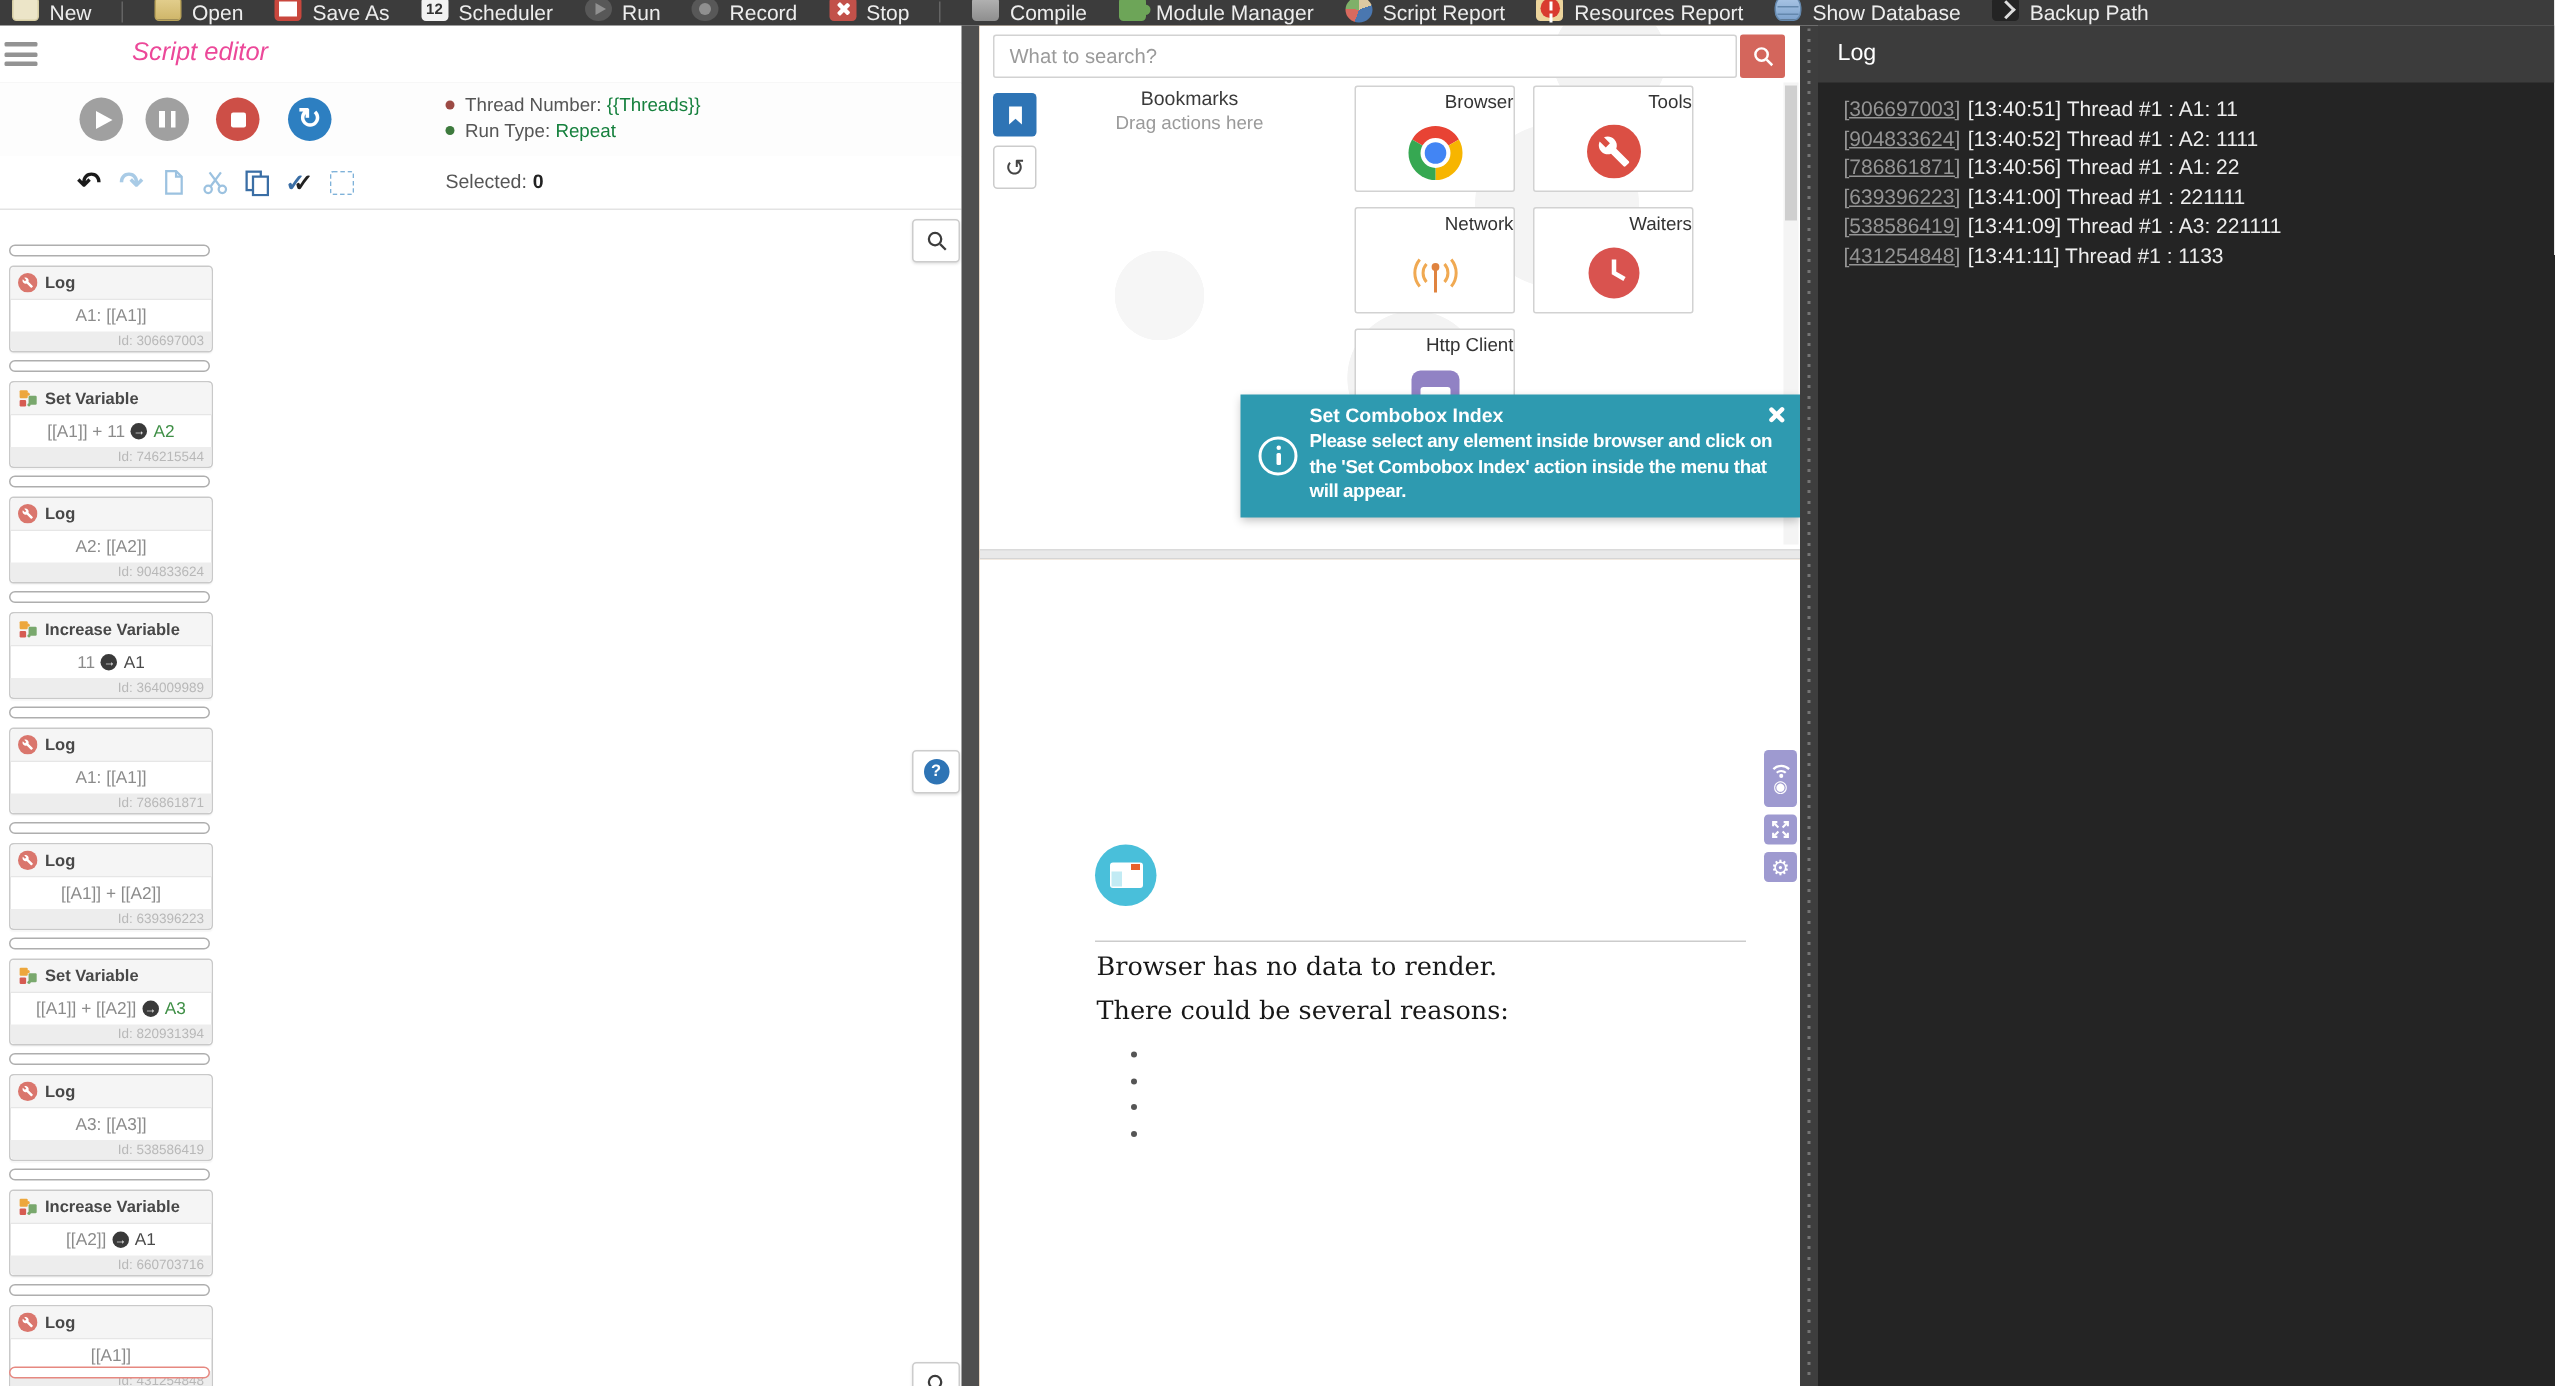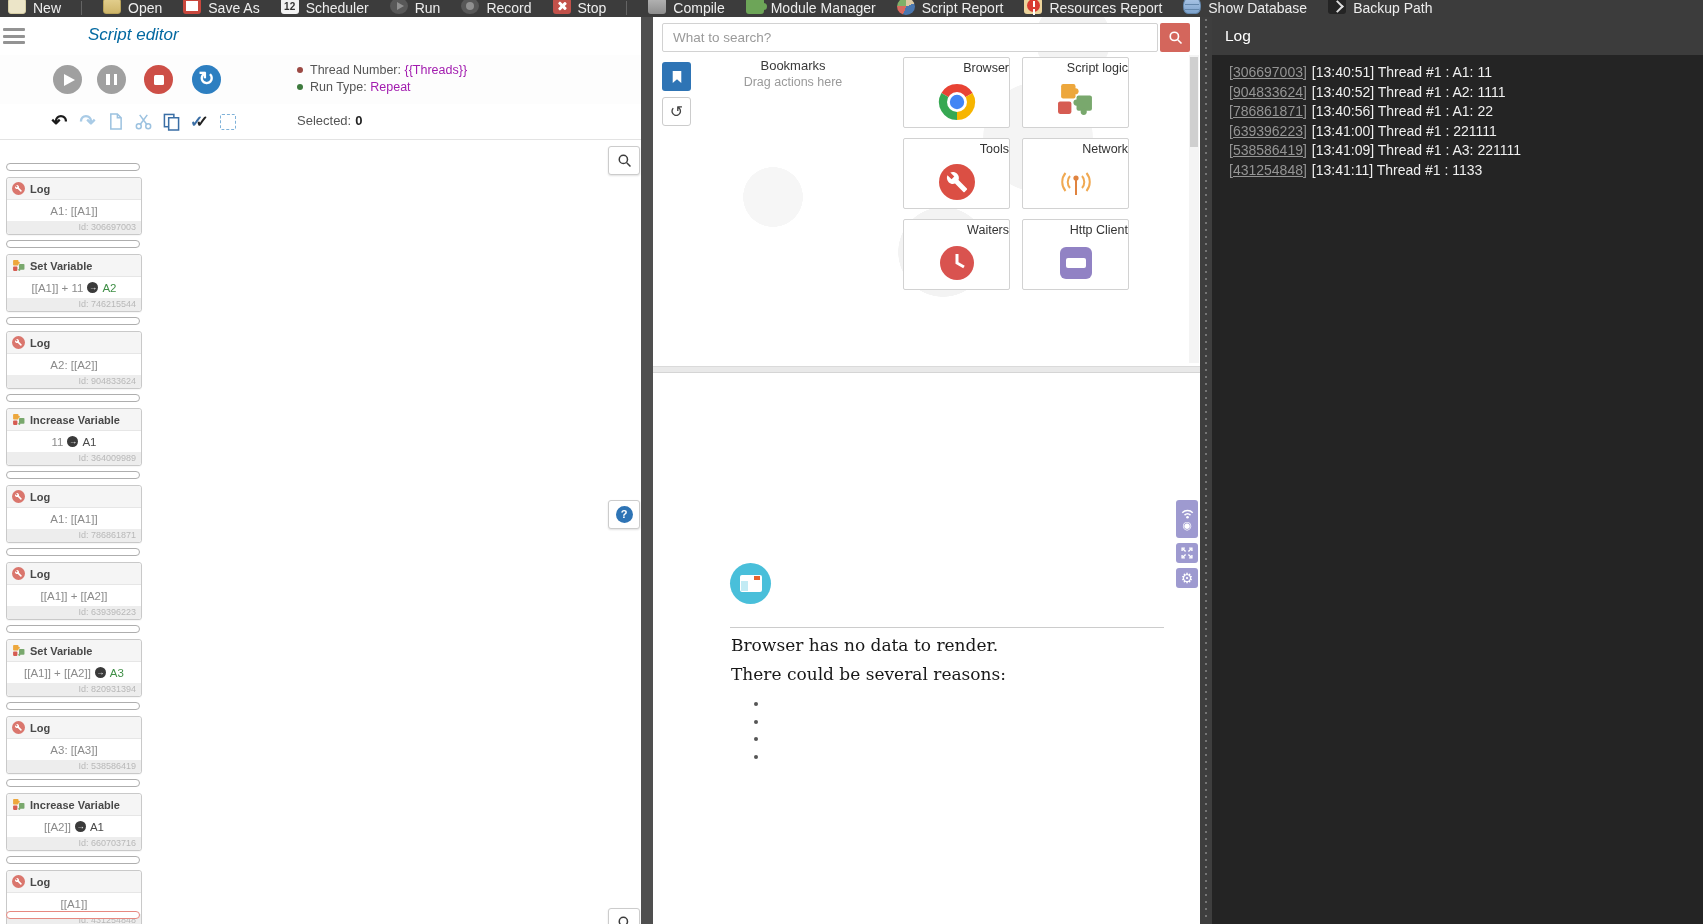--- a/index.html
+++ b/index.html
@@ -35,35 +35,35 @@
   .v-database{background:linear-gradient(#a8c4e4,#7ea3cd);border-radius:5px/7px;border:1px solid #6488ad;}
   .v-database::after{content:"";position:absolute;left:1px;right:1px;top:5px;height:1px;background:#6488ad;box-shadow:0 5px 0 #6488ad;}
   .v-backup{background:#242424;}
   .v-backup::after{content:"";position:absolute;left:5px;top:4px;width:7px;height:7px;border:2px solid #ddd;border-left:none;border-top:none;transform:rotate(-45deg);}
 
   
   .left-panel{position:absolute;left:0;top:17px;width:641px;height:907px;background:#fff;}
   .le-header{position:absolute;left:0;top:0;width:100%;height:38px;border-bottom:1px solid #e3e3e3;background:#fff;}
   .burger{position:absolute;left:3px;top:11px;width:22px;cursor:pointer;}
   .burger i{display:block;height:3px;background:#939393;margin-bottom:3.5px;border-radius:1px;}
-  .le-title{position:absolute;left:88px;top:8px;font-size:17px;font-style:italic;color:#0369a1;}
+  .le-title{position:absolute;left:88px;top:8px;font-size:17px;font-style:italic;color:#ec4899;}
   .le-controls{position:absolute;left:0;top:38px;width:100%;height:49px;border-bottom:1px solid #e3e3e3;background:#fdfdfd;}
   .cbtn{position:absolute;top:10px;width:29px;height:29px;border-radius:50%;display:flex;align-items:center;justify-content:center;cursor:pointer;color:#fff;}
   .cbtn.play{left:53px;background:#a0a0a0;}
   .cbtn.play::after{content:"";margin-left:3px;border-left:11px solid #fff;border-top:6.5px solid transparent;border-bottom:6.5px solid transparent;}
   .cbtn.pause{left:97px;background:#a0a0a0;}
   .cbtn.pause::before,.cbtn.pause::after{content:"";width:3.5px;height:11px;background:#fff;margin:0 2px;}
   .cbtn.stop{left:144px;background:#cd4f47;}
   .cbtn.stop::after{content:"";width:10px;height:10px;background:#fff;border-radius:1.5px;}
   .cbtn.restart{left:192px;background:#2d7fc1;font-size:19px;font-weight:bold;}
   .cbtn.restart::after{content:"\21BB";margin-top:-2px;}
   .run-info{position:absolute;left:297px;top:7px;font-size:12.5px;line-height:16.5px;color:#555;}
   .dot{display:inline-block;width:6px;height:6px;border-radius:50%;margin-right:7px;vertical-align:1px;}
   .dot.red{background:#9c4a44;} .dot.green{background:#3d7a3d;}
-  .link{color:#a21caf;cursor:pointer;}
+  .link{color:#15803d;cursor:pointer;}
   .le-editbar{position:absolute;left:0;top:87px;width:100%;height:36px;border-bottom:1px solid #e3e3e3;display:flex;align-items:center;padding-left:46px;box-sizing:border-box;background:#fff;}
   .ebtn{width:27px;height:26px;display:flex;align-items:center;justify-content:center;margin-right:1px;cursor:pointer;font-size:19px;}
   .ebtn.undo{color:#1a1a1a;font-weight:bold;}
   .ebtn.redo{color:#a9cbe6;font-weight:bold;}
   .chk i{font-style:normal;font-size:16px;font-weight:bold;}
   .chk i:first-child{color:#3a6ea5;margin-right:-8px;}
   .chk i:last-child{color:#222;}
   .selbox{width:14px;height:14px;border:1.6px dashed #7fb2d9;border-radius:2px;}
   .selected{position:absolute;left:297px;top:9px;font-size:13px;color:#555;}
   .selected b{color:#222;font-weight:bold;margin-left:4px;}
@@ -549,35 +549,20 @@
                 <path d="M19 19 L3.4 10 A18 18 0 0 1 34.6 10 Z" fill="#e84334"></path>
                 <path d="M19 19 L34.6 10 A18 18 0 0 1 19 37 Z" fill="#f7b500"></path>
                 <path d="M19 19 L19 37 A18 18 0 0 1 3.4 10 Z" fill="#36a852"></path>
                 <circle cx="19" cy="19" r="10" fill="#fff"></circle>
                 <circle cx="19" cy="19" r="7.2" fill="#4285f4"></circle>
               </svg>
 
     </div>
   </div>
           <div class="card">
-    <div class="card-label">Script logic</div>
-    <div class="card-icon v-puzzle">
-
-      <svg class="ci-puzzle" viewBox="0 0 36 32" width="37" height="33">
-                <rect x="4" y="1" width="14" height="14" rx="2" fill="#eda73c"></rect>
-                <circle cx="18" cy="8" r="3" fill="#eda73c"></circle>
-                <rect x="1" y="18" width="13" height="12" rx="2" fill="#d65c52"></rect>
-                <rect x="19" y="12" width="15" height="15" rx="2" fill="#79a86d"></rect>
-                <circle cx="19" cy="19" r="3" fill="#79a86d"></circle>
-                <circle cx="26" cy="28" r="3" fill="#79a86d"></circle>
-              </svg>
-
-    </div>
-  </div>
-          <div class="card">
     <div class="card-label">Tools</div>
     <div class="card-icon v-wrench">
 
       <svg class="ci-wrench" viewBox="0 0 36 36" width="36" height="36">
                 <circle cx="18" cy="18" r="18" fill="#db4f44"></circle>
                 <path transform="translate(7,7) scale(0.92)" fill="#fff" d="M22.7 19l-9.1-9.1c.9-2.3.4-5-1.5-6.9C10.1 1 7.1.6 4.7 1.7L9 6 6 9 1.6 4.7C.4 7.1.9 10.1 2.9 12.1c1.9 1.9 4.6 2.4 6.9 1.5l9.1 9.1c.4.4 1 .4 1.4 0l2.3-2.3c.5-.4.5-1.1.1-1.4z"></path>
               </svg>
 
     </div>
   </div>
@@ -620,20 +605,26 @@
     </div>
   </div>
         </div>
       <div>
           <div class="partial"></div>
           <div class="partial"></div>
         </div>
       <div class="pal-scroll">
           <div class="pal-thumb"></div>
         </div>
+      <div class="tooltip">
+        <span class="tt-info"></span>
+        <div class="tt-title">Set Combobox Index</div>
+        <div class="tt-text">Please select any element inside browser and click on the 'Set Combobox Index' action inside the menu that will appear.</div>
+        <span class="tt-close"></span>
+      </div>
     </div>
     <div class="mid-divider"></div>
     <div class="bview">
       <div class="bnd-icon">
           <span class="bnd-pane"></span>
         </div>
       <div class="bnd-hr"></div>
       <div class="bnd-h1">Browser has no data to render.</div>
       <div class="bnd-h2">There could be several reasons:</div>
       <ul class="bnd-list">

